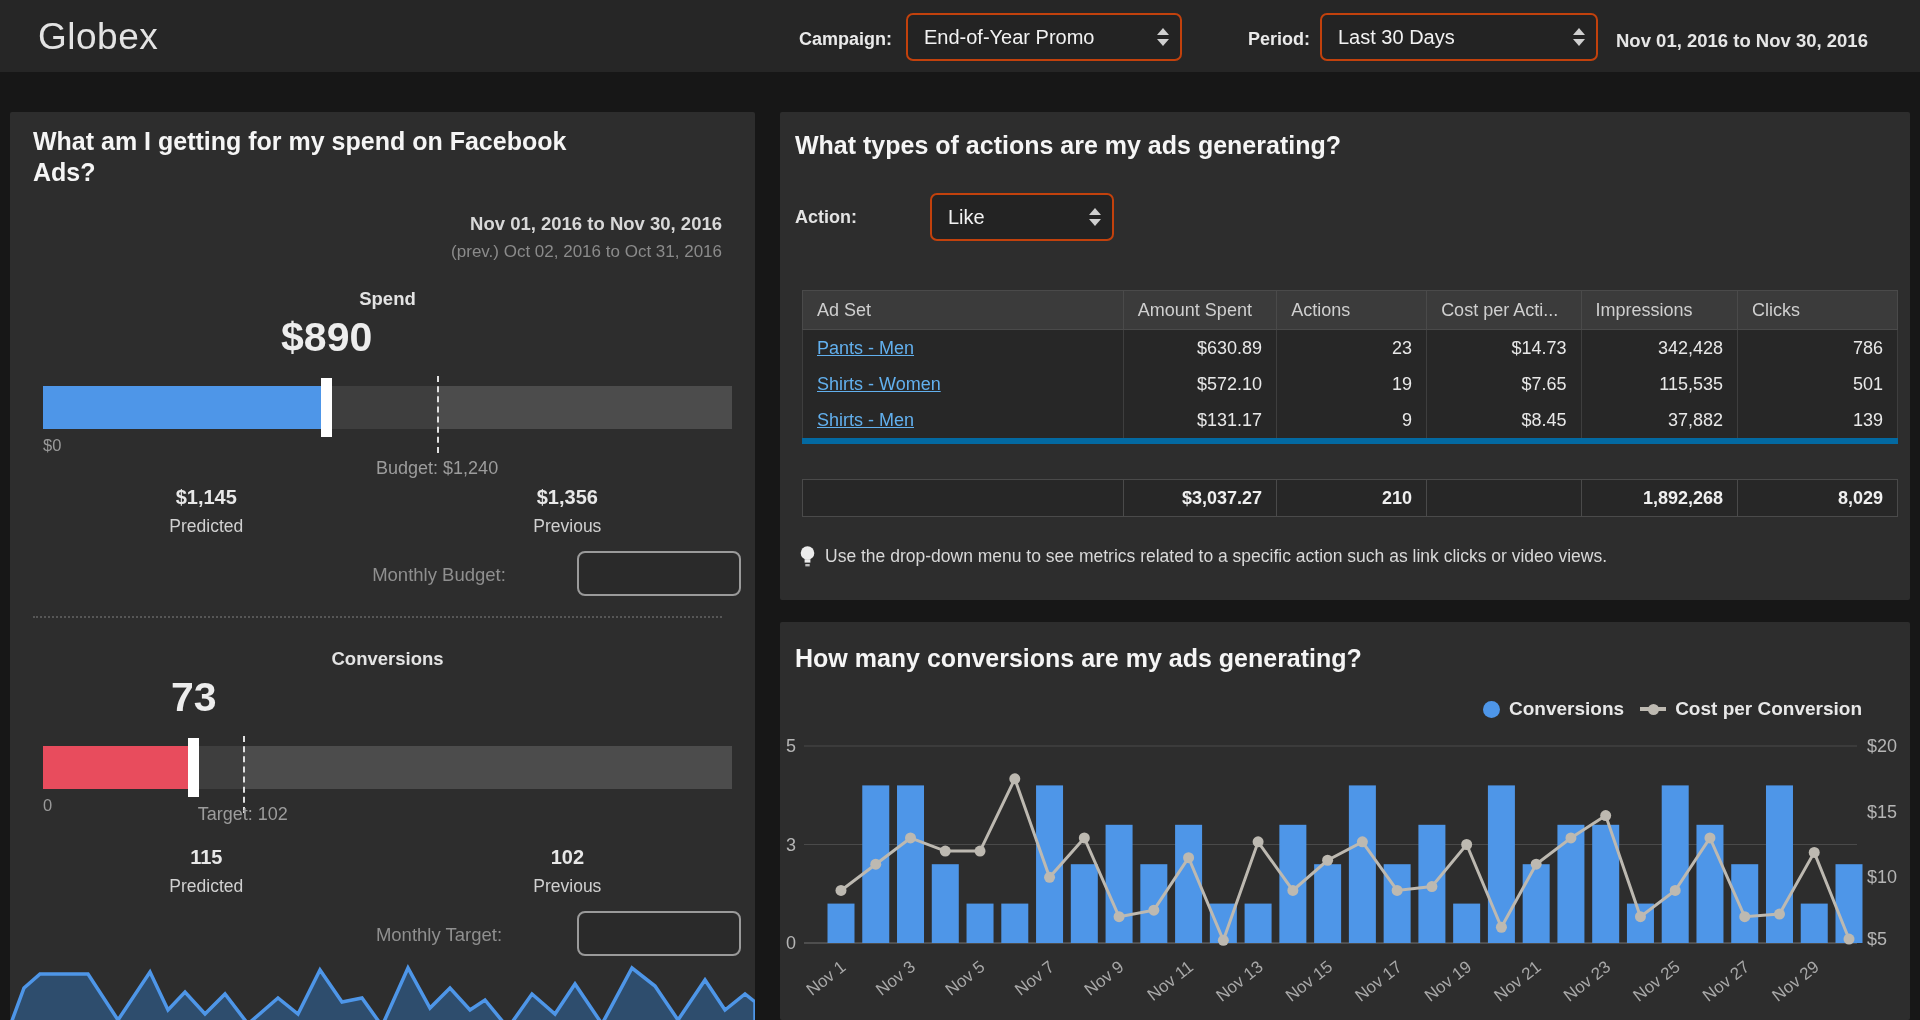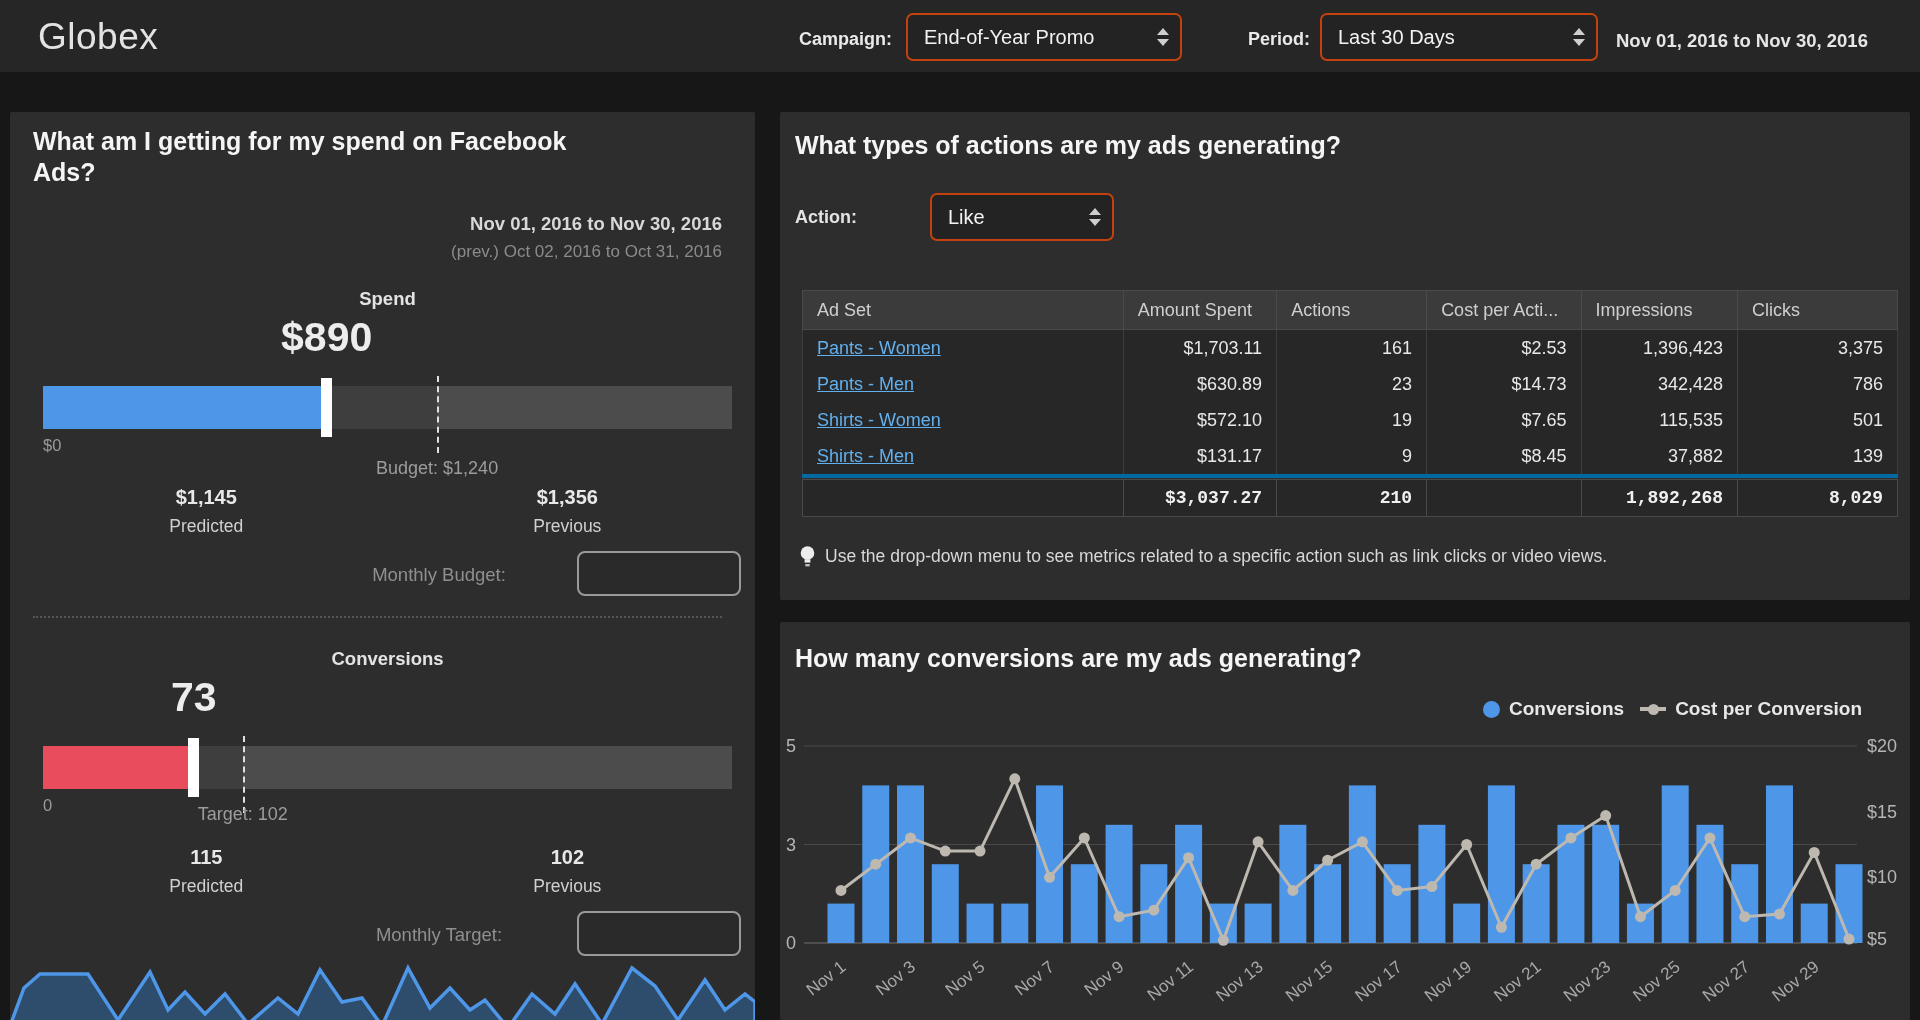--- a/index.html
+++ b/index.html
@@ -55,26 +55,26 @@
   #actions-title{left:795px;top:130px;width:900px;}
   #action-label{position:absolute;left:795px;top:207px;font-size:18px;font-weight:bold;color:#e3e3e3;}
   #action-select{left:930px;top:193px;width:184px;}
   .tbl{position:absolute;left:802px;top:290px;width:1096px;border-collapse:collapse;table-layout:fixed;
        font-size:18px;}
   .tbl th{background:#3b3b3b;color:#cfcfcf;font-weight:normal;height:38px;padding:0 14px;
           border:1px solid #4a4a4a;text-align:left;white-space:nowrap;overflow:hidden;}
   .tbl td{background:#272727;color:#e8e8e8;height:36px;padding:0 14px;border-left:1px solid #3e3e3e;
           border-right:1px solid #3e3e3e;text-align:right;white-space:nowrap;}
   .tbl th:first-child,.tbl td:first-child{text-align:left;}
-  .tbl tbody tr:last-child td{border-bottom:4px solid #0369a1;}
+  .tbl tbody tr:last-child td{border-bottom:6px solid #0369a1;}
   .tbl a{color:#62b0ee;text-decoration:underline;}
   .tbl-totals{position:absolute;left:802px;top:479px;width:1096px;border-collapse:collapse;
        table-layout:fixed;font-size:18px;}
   .tbl-totals td{background:#272727;color:#f0f0f0;font-weight:bold;height:36px;padding:0 14px;
-       border:1px solid #4a4a4a;text-align:right;white-space:nowrap;font-family:Liberation Mono, monospace;}
+       border:1px solid #4a4a4a;text-align:right;white-space:nowrap;}
   .tbl-totals td:first-child{text-align:left;}
   #tip{position:absolute;left:800px;top:545px;display:flex;align-items:center;gap:10px;}
   #tip-text{font-size:17.5px;color:#d8d8d8;}
   
   #conv-title{left:795px;top:643px;width:900px;}
   #legend{position:absolute;right:58px;top:698px;display:flex;align-items:center;gap:16px;}
   .leg-item{display:flex;align-items:center;gap:9px;font-size:19px;font-weight:bold;color:#e8e8e8;}
   .leg-dot{width:17px;height:17px;border-radius:50%;}
   .leg-line{position:relative;width:26px;height:4px;}
   .leg-line::after{content:"";position:absolute;left:8px;top:-3.5px;width:11px;height:11px;border-radius:50%;
@@ -188,28 +188,20 @@
         <tr>
           <th>Ad Set</th>
           <th>Amount Spent</th>
           <th>Actions</th>
           <th>Cost per Acti...</th>
           <th>Impressions</th>
           <th>Clicks</th>
         </tr>
       </thead>
     <tbody id="tbl-body">
-        <tr>
-          <td><a href="#">Pants - Women</a></td>
-          <td>$1,703.11</td>
-          <td>161</td>
-          <td>$2.53</td>
-          <td>1,396,423</td>
-          <td>3,375</td>
-        </tr>
         <tr>
           <td><a href="#">Pants - Men</a></td>
           <td>$630.89</td>
           <td>23</td>
           <td>$14.73</td>
           <td>342,428</td>
           <td>786</td>
         </tr>
         <tr>
           <td><a href="#">Shirts - Women</a></td>

